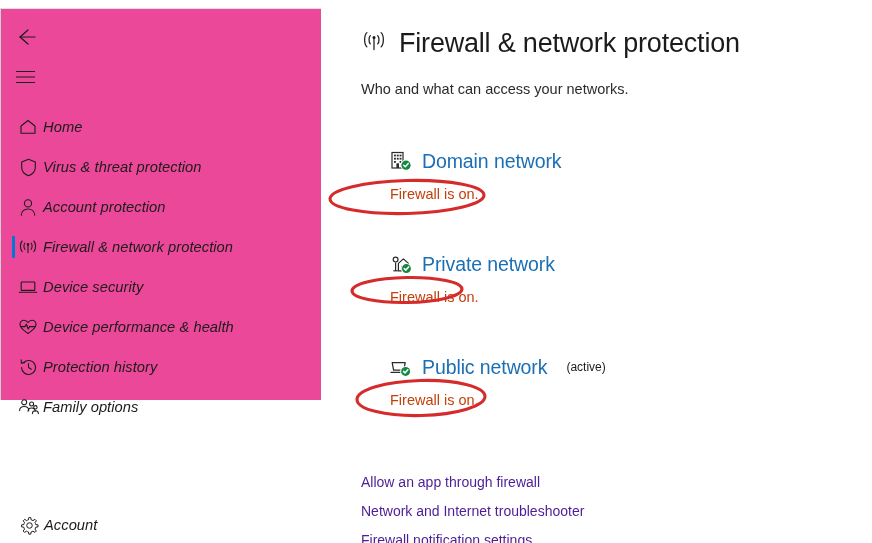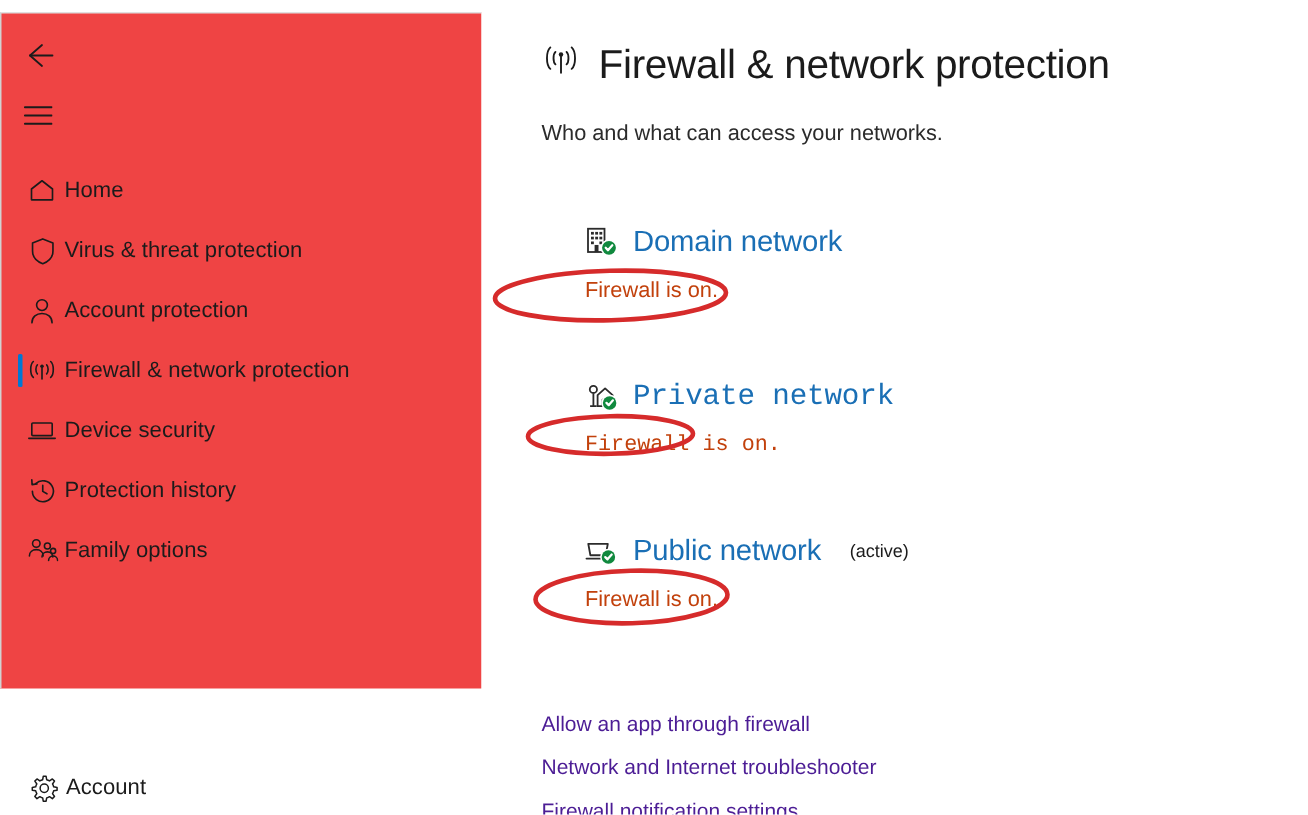--- a/index.html
+++ b/index.html
@@ -19,24 +19,25 @@
     height: 543px;
     background: #ffffff;
   }
 
   
   #sidebar {
     position: absolute;
     left: 0;
     top: 8px;
     width: 321px;
-    height: 451px;
-    background: #ef4444;
+    height: 392px;
+    background: #ec4899;
     border-left: 1px solid #d2d2d2;
     border-top: 1px solid #e0e0e0;
+    font-style: italic;
   }
 
   .nav-btn {
     position: absolute;
     left: 6px;
     width: 36px;
     height: 32px;
     display: flex;
     align-items: center;
     justify-content: center;
@@ -136,21 +137,21 @@
     position: absolute;
     left: 40px;
     top: 81px;
     font-size: 14.5px;
     color: #2b2b2b;
     white-space: nowrap;
   }
 
   .net-section { position: absolute; left: 40px; margin-left: 28px; }
   #section-domain  { top: 148px; }
-  #section-private { top: 251px; font-family: Liberation Mono, monospace; }
+  #section-private { top: 251px; }
   #section-public  { top: 354px; }
 
   .net-head {
     display: flex;
     align-items: center;
     gap: 9px;
     height: 26px;
   }
 
   .net-icon {
@@ -290,20 +291,30 @@
 
         <span class="nav-icon">
           <svg width="20" height="16" viewBox="0 0 20 16" fill="none" stroke="#1b1b1b" stroke-width="1.1">
             <rect x="3.2" y="3" width="13.6" height="8.4" rx="0.7"></rect>
             <path d="M1.2 13.2 H18.8" stroke-linecap="round"></path>
           </svg>
         </span>
         <span class="nav-label">Device security</span>
       </li>
 
+      <li class="nav-item">
+
+        <span class="nav-icon">
+          <svg width="20" height="18" viewBox="0 0 20 18" fill="none" stroke="#1b1b1b" stroke-width="1.1">
+            <path d="M10 15.5 C6.2 12.6 2 10.3 2 6.4 C2 3.9 3.9 2.2 6 2.2 C7.6 2.2 9.1 3.1 10 4.5 C10.9 3.1 12.4 2.2 14 2.2 C16.1 2.2 18 3.9 18 6.4 C18 10.3 13.8 12.6 10 15.5 Z" stroke-linejoin="round"></path>
+            <path d="M3.3 8.6 H7 L8.4 6.2 L10.2 11 L11.6 8.6 H16.7" stroke-linecap="round" stroke-linejoin="round"></path>
+          </svg>
+        </span>
+        <span class="nav-label">Device performance &amp; health</span>
+      </li>
 
       <li class="nav-item">
 
         <span class="nav-icon">
           <svg width="19" height="19" viewBox="0 0 19 19" fill="none" stroke="#1b1b1b" stroke-width="1.1">
             <path d="M2.6 9.5 A7 7 0 1 0 4.8 4.4" stroke-linecap="round"></path>
             <path d="M2.2 1.9 L2.4 5.1 L5.6 4.6" stroke-linecap="round" stroke-linejoin="round"></path>
             <path d="M9.5 5.6 V9.6 L12.3 11.2" stroke-linecap="round" stroke-linejoin="round"></path>
           </svg>
         </span>

